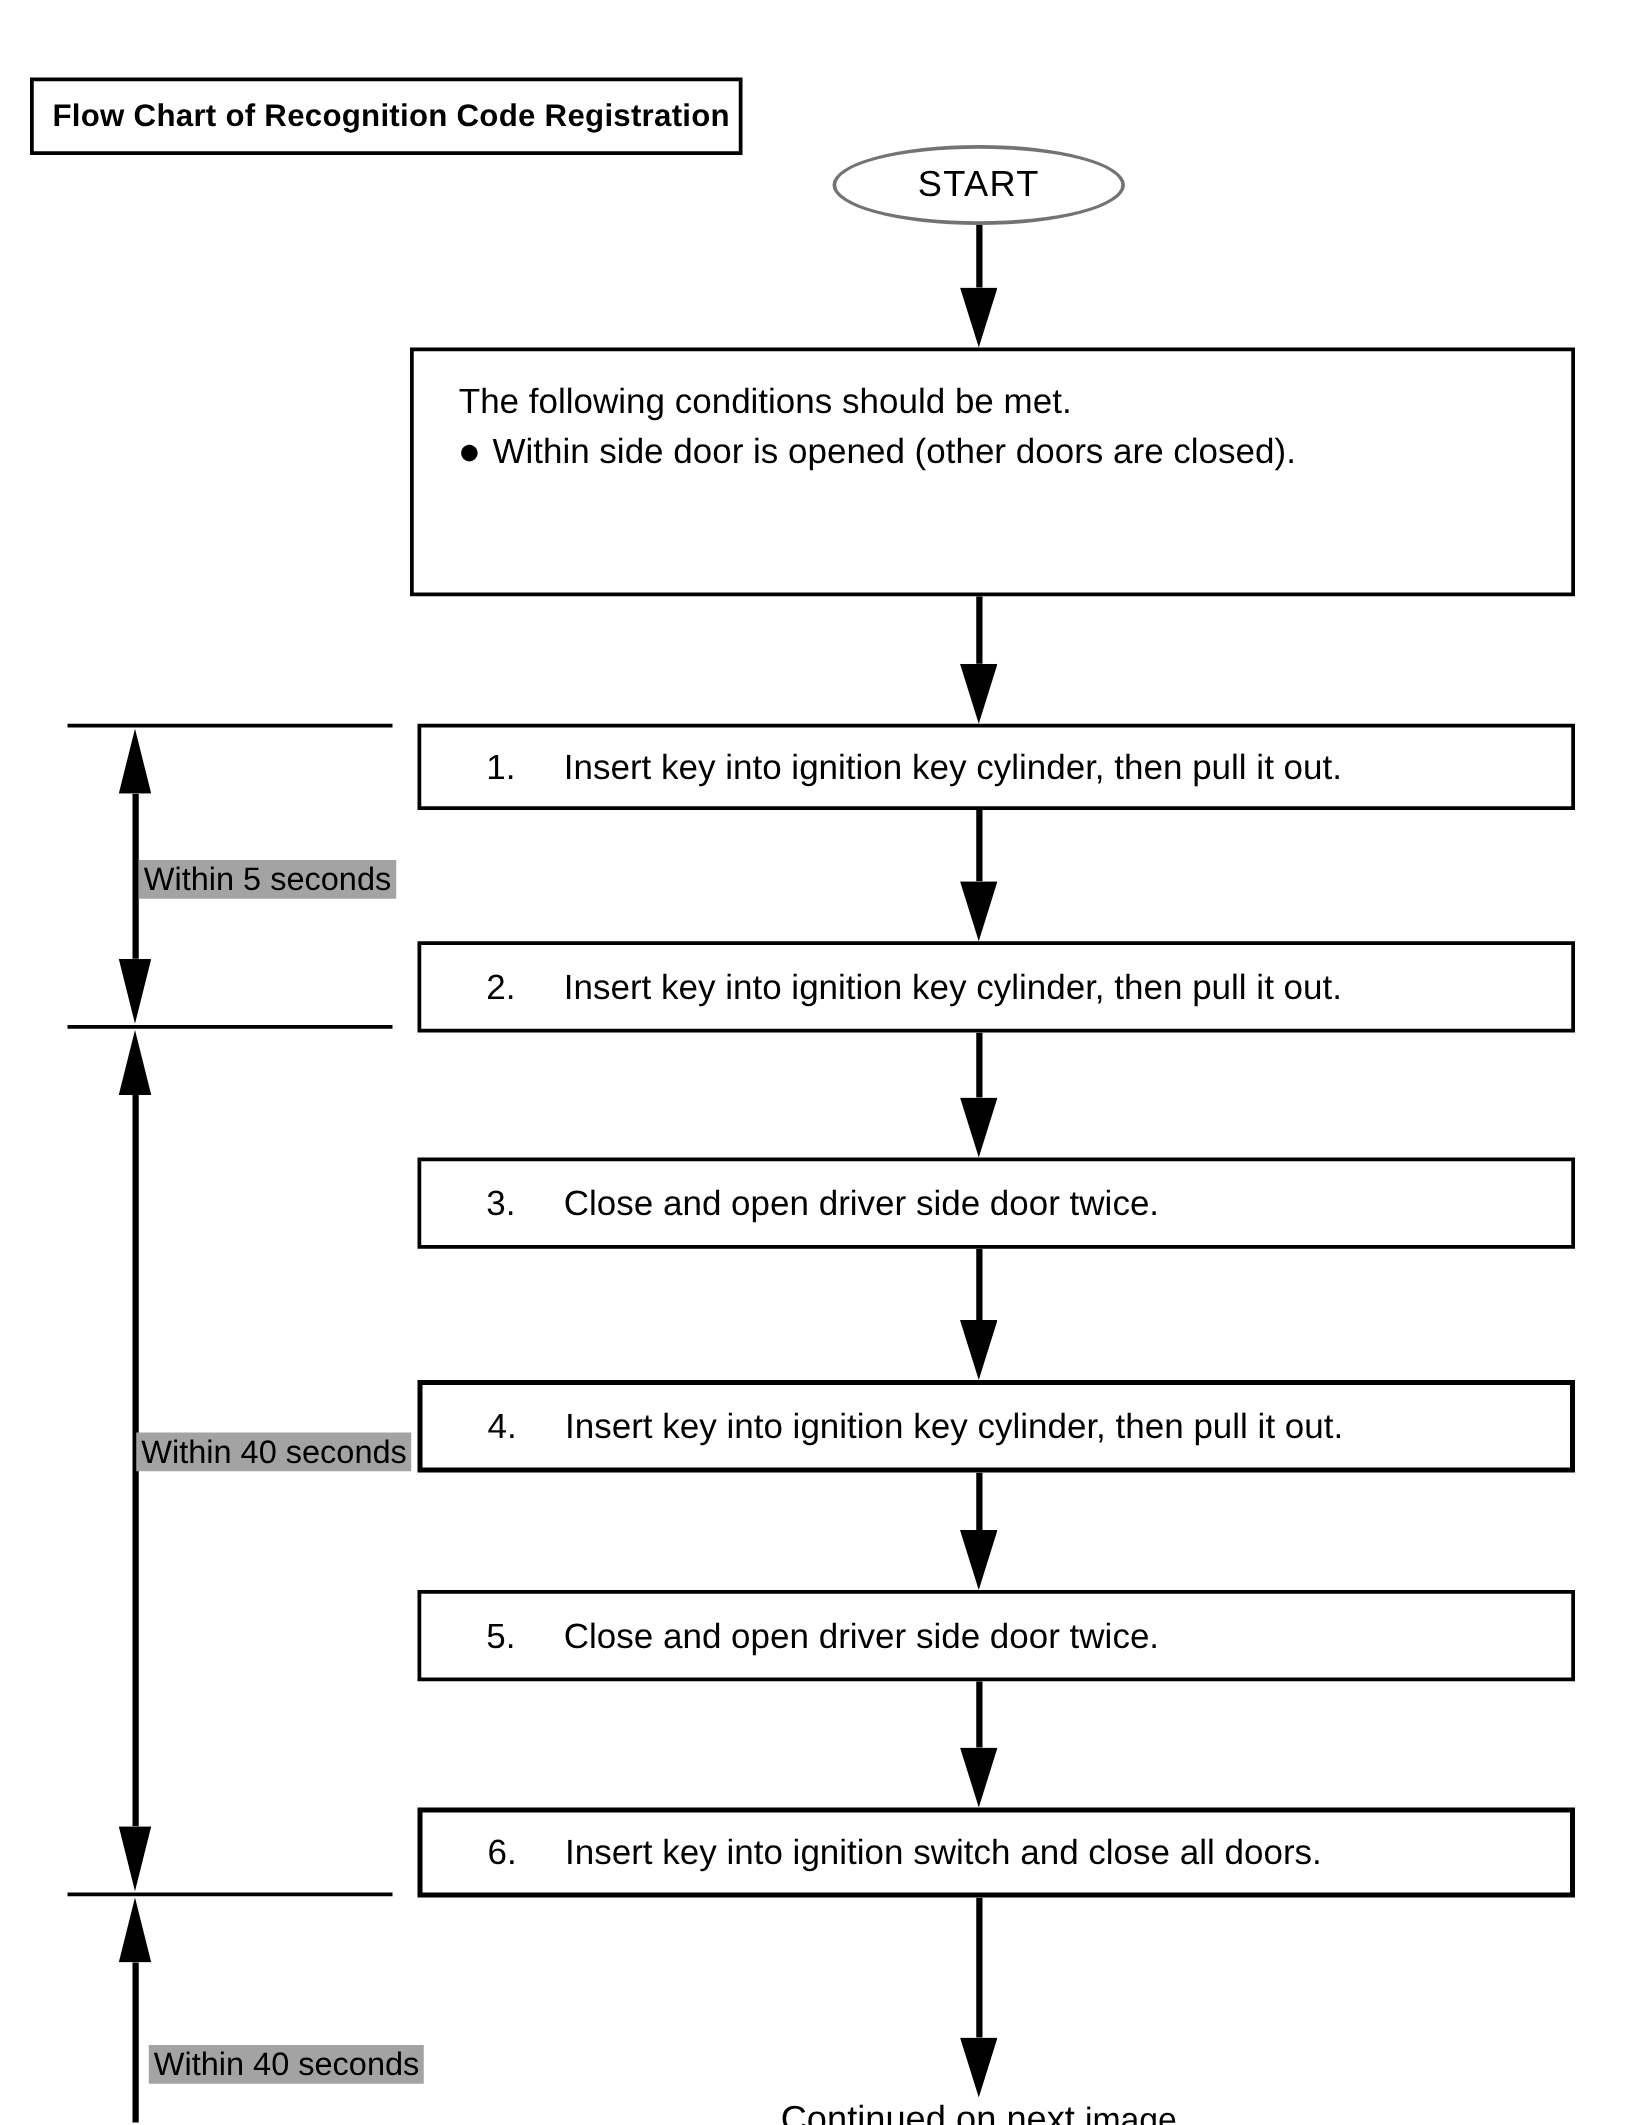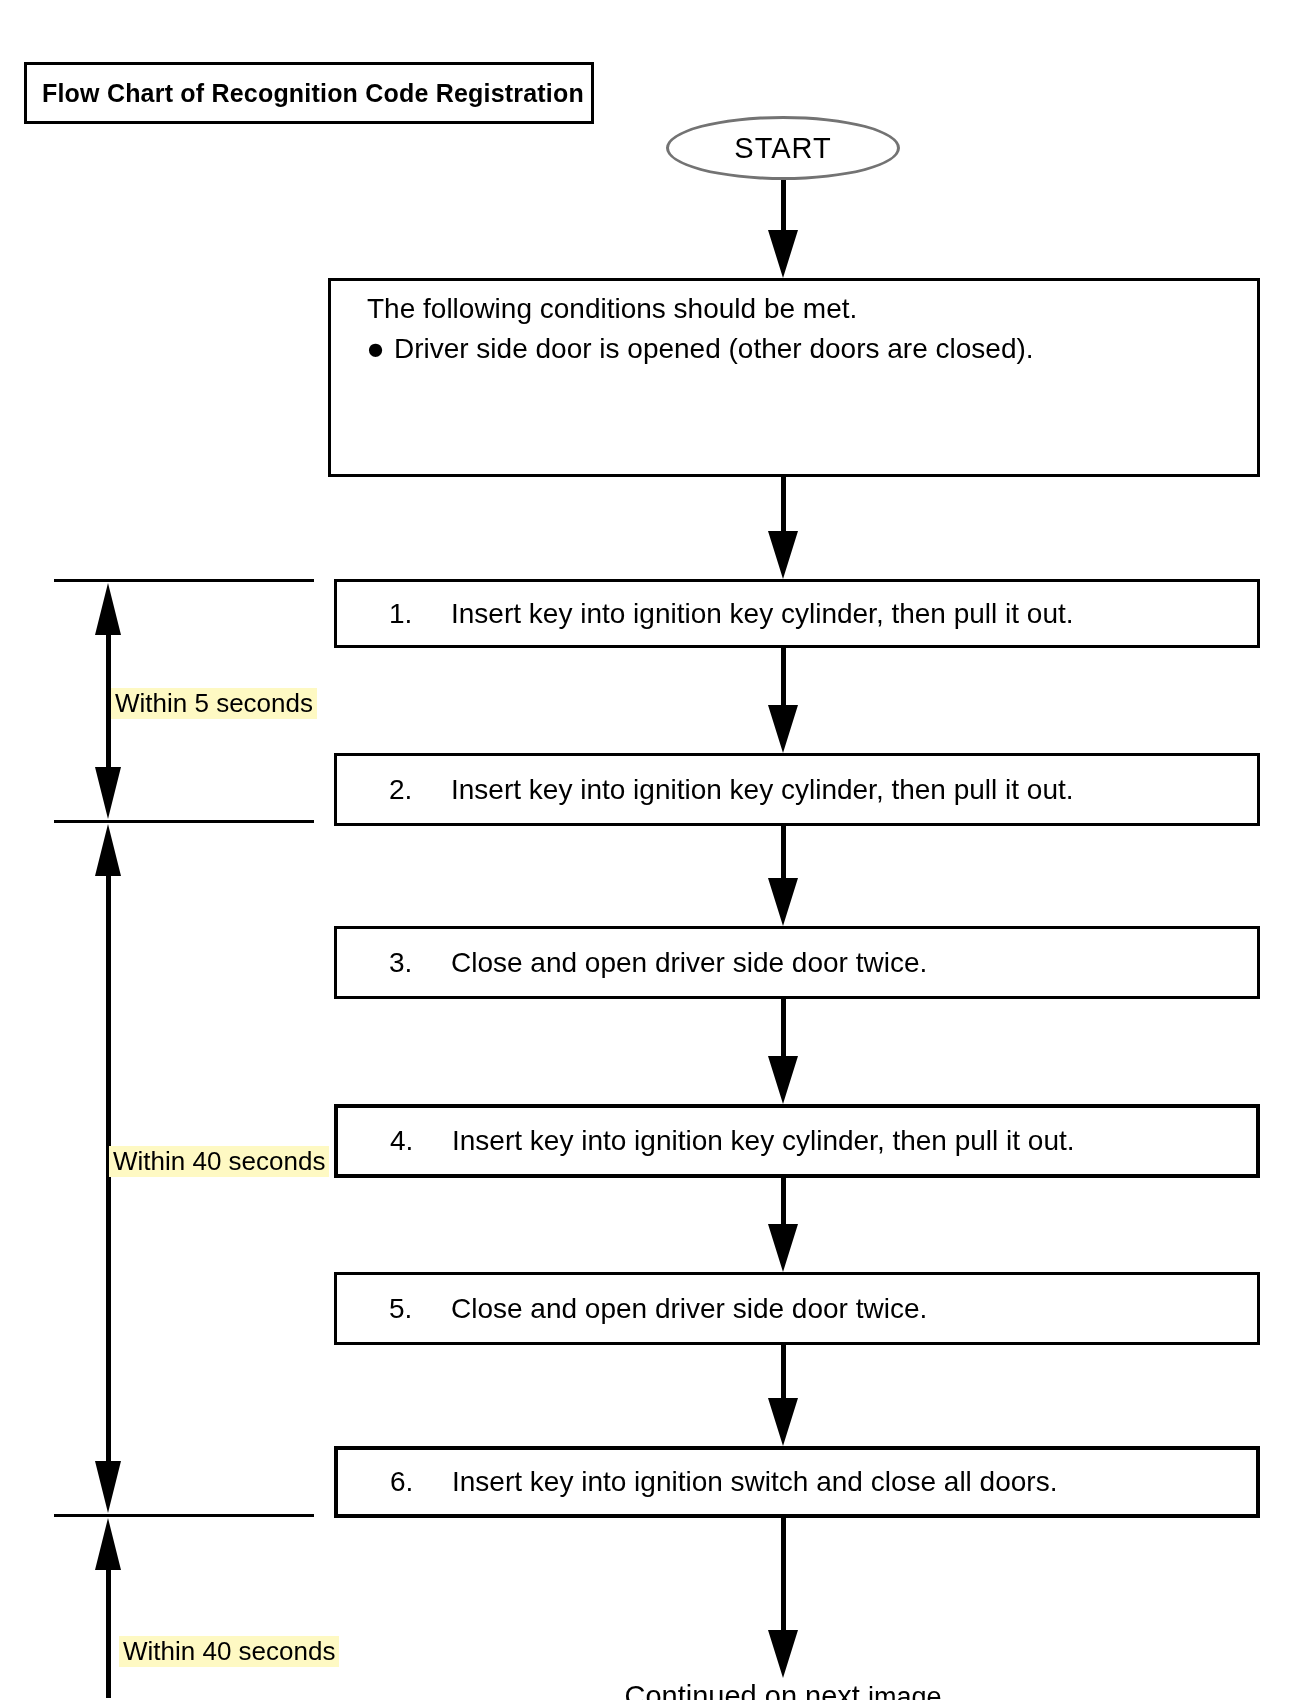--- a/index.html
+++ b/index.html
@@ -41,21 +41,21 @@
 
   
   .node-box {
     position: absolute;
     border: 3px solid #000;
     background: #fff;
   }
   .cond-box {
     left: 328px; top: 230px;
     width: 932px; height: 199px;
-    padding: 8px 10px 0 36px;
+    padding: 20px 10px 0 36px;
     font-size: 28px; line-height: 40px;
   }
   .cond-line { white-space: nowrap; }
   .bullet { display: inline-block; margin-right: 10px; transform: scale(1.1); }
 
   .step {
     left: 334px;
     width: 926px;
     display: flex; align-items: center;
     font-size: 28px;
@@ -120,21 +120,21 @@
   .dblarrow .stem { width: 5px; flex: 1 1 auto; background: #000; }
 
   #timing-arrow-1 { top: 535px;  height: 236px; }
   #timing-arrow-2 { top: 776px;  height: 689px; }
   #timing-arrow-3 { top: 1470px; height: 180px; }
 
   .timing-label {
     position: absolute;
     font-size: 26px;
     white-space: nowrap;
-    background: #fef9c3;
+    background: #a3a3a3;
     padding: 0 4px;
   }
   #timing-label-1 { left: 111px; top: 640px; }
   #timing-label-2 { left: 109px; top: 1098px; }
   #timing-label-3 { left: 119px; top: 1588px; }
 
   .break-squiggle { position: absolute; left: 62px; top: 1638px; }
 
   
   .continued {
@@ -189,21 +189,21 @@
     <div class="head"></div>
   </div>
   <div class="varrow" id="arrow-6-out">
     <div class="stem"></div>
     <div class="head"></div>
   </div>
 
   <div class="node-box cond-box">
     <div class="cond-line">The following conditions should be met.</div>
     <div class="cond-line">
-      <span class="bullet">●</span><span>Driver side door is opened (other doors are closed).</span>
+      <span class="bullet">●</span><span>Within side door is opened (other doors are closed).</span>
     </div>
   </div>
 
   <div class="node-box step" id="step-1">
     <span class="step-num">1.</span>
     <span class="step-text">Insert key into ignition key cylinder, then pull it out.</span>
   </div>
   <div class="node-box step" id="step-2">
     <span class="step-num">2.</span>
     <span class="step-text">Insert key into ignition key cylinder, then pull it out.</span>

